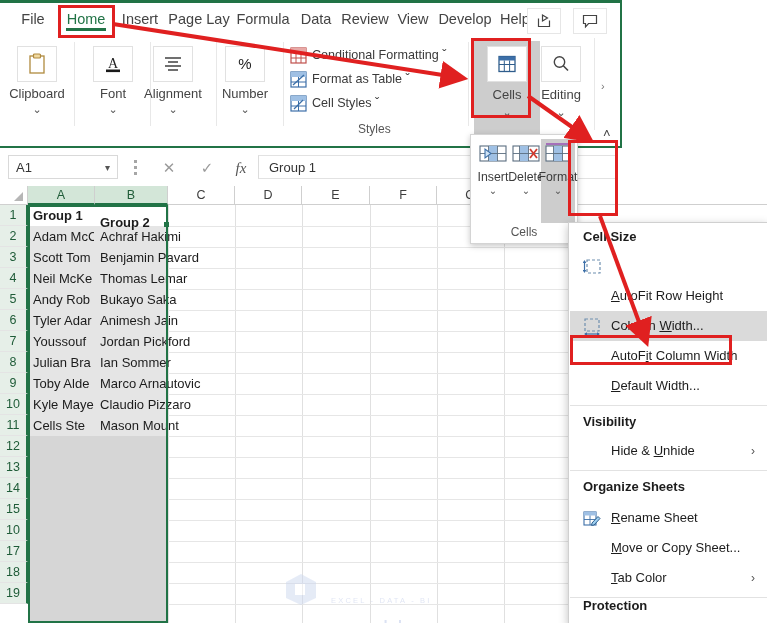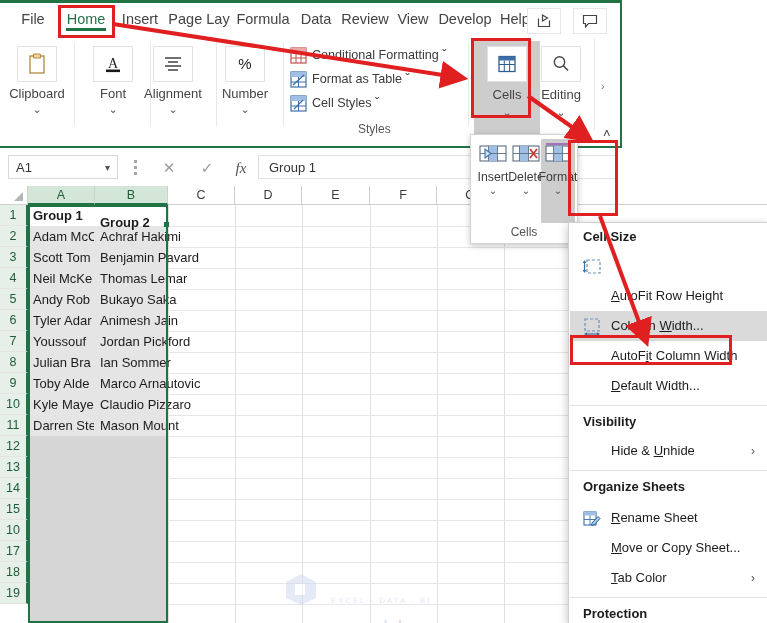--- a/index.html
+++ b/index.html
@@ -399,21 +399,21 @@
         <div class="rowhdr sel" style="top: 166px;"><span>8</span></div>
         <div class="cell clip" style="left: 30px; top: 166px; width: 64px;">Julian Bra</div>
         <div class="cell" style="left: 97px; top: 166px; width: auto;">Ian Sommer</div>
         <div class="rowhdr sel" style="top: 187px;"><span>9</span></div>
         <div class="cell clip" style="left: 30px; top: 187px; width: 64px;">Toby Alde</div>
         <div class="cell" style="left: 97px; top: 187px; width: auto;">Marco Arnautovic</div>
         <div class="rowhdr sel" style="top: 208px;"><span>10</span></div>
         <div class="cell clip" style="left: 30px; top: 208px; width: 64px;">Kyle Maye</div>
         <div class="cell" style="left: 97px; top: 208px; width: auto;">Claudio Pizzaro</div>
         <div class="rowhdr sel" style="top: 229px;"><span>11</span></div>
-        <div class="cell clip" style="left: 30px; top: 229px; width: 64px;">Darren Ste</div>
+        <div class="cell clip" style="left: 30px; top: 229px; width: 64px;">Cells Ste</div>
         <div class="cell" style="left: 97px; top: 229px; width: auto;">Mason Mount</div>
         <div class="rowhdr sel" style="top: 250px;"><span>12</span></div>
         <div class="cell clip" style="left: 30px; top: 250px; width: 64px;"></div>
         <div class="cell" style="left: 97px; top: 250px; width: auto;"></div>
         <div class="rowhdr sel" style="top: 271px;"><span>13</span></div>
         <div class="cell clip" style="left: 30px; top: 271px; width: 64px;"></div>
         <div class="cell" style="left: 97px; top: 271px; width: auto;"></div>
         <div class="rowhdr sel" style="top: 292px;"><span>14</span></div>
         <div class="cell clip" style="left: 30px; top: 292px; width: 64px;"></div>
         <div class="cell" style="left: 97px; top: 292px; width: auto;"></div>
@@ -583,21 +583,21 @@
     <div class="mitem" style="top:310px;">
       <span class="mtxt"><u>M</u>ove or Copy Sheet...</span>
     </div>
 
     <div class="mitem" style="top:340px;">
       <span class="mtxt"><u>T</u>ab Color</span>
       <span class="marrow">›</span>
     </div>
 
     <div class="msep" style="top:374px;"></div>
-    <div class="mhdr" style="top:383px;">Protection</div>
+    <div class="mhdr" style="top:375px;">Protection</div>
   </div>
 
   <div class="ann" style="left:58px;top:5px;width:57px;height:33px;"></div>
   <div class="ann" style="left:471px;top:38px;width:60px;height:80px;"></div>
   <div class="ann" style="left:568px;top:140px;width:50px;height:76px;"></div>
   <div class="ann" style="left:570px;top:335px;width:162px;height:30px;"></div>
 
   <svg class="arrows">
     <defs>
       <marker id="ah" markerWidth="7" markerHeight="7" refX="5.4" refY="3.5" orient="auto">

